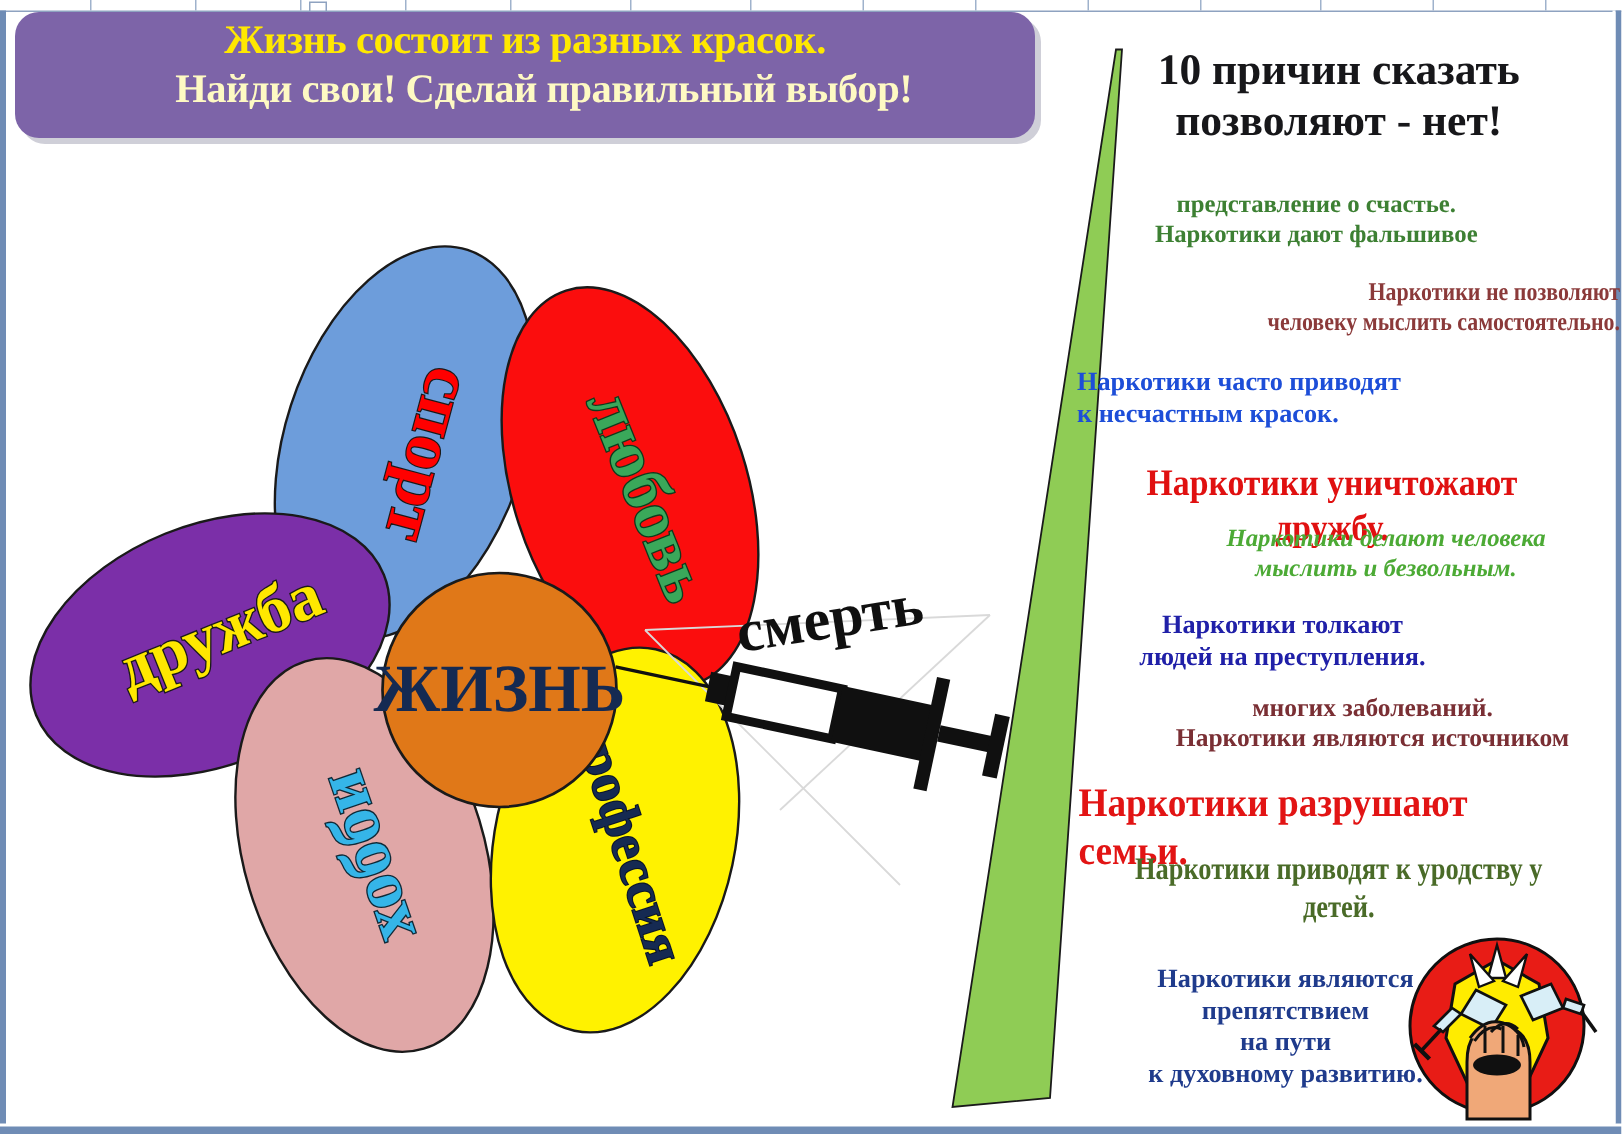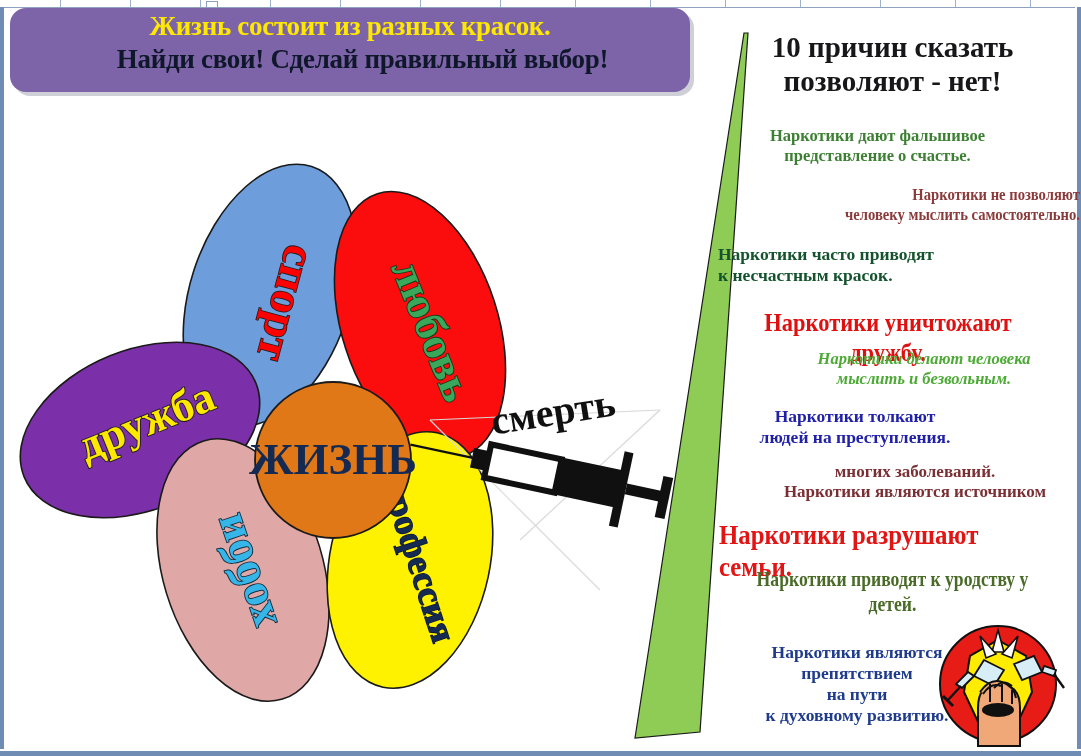--- a/index.html
+++ b/index.html
@@ -128,21 +128,21 @@
     <div class="ruler-tick" style="left:1030px"></div>
   </div>
   <div class="frame-left"></div>
   <div class="frame-right"></div>
   <div class="frame-inner-r"></div>
   <div class="frame-bottom"></div>
 
   <div class="banner-shadow"></div>
   <div class="banner" style="background: rgb(125, 100, 168);">
     <div class="banner-line" style="color: rgb(255, 232, 0);">Жизнь состоит из разных красок.</div>
-    <div class="banner-line" style="color: #0f172a; margin-left: 25px;">Найди свои! Сделай правильный выбор!</div>
+    <div class="banner-line" style="color: #fef9c3; margin-left: 25px;">Найди свои! Сделай правильный выбор!</div>
   </div>
 
   <svg class="wedge" viewBox="0 0 180 736">
     <polygon id="wedge-poly" points="148,13 100,712 35,718 144,13" fill="#8fcc55" stroke="#1a1a1a" stroke-width="1.2"></polygon>
   </svg>
 
   <svg class="flower" viewBox="0 0 690 600">
     <defs>
       
     </defs>
@@ -196,30 +196,30 @@
   </svg>
 
   <div class="right-col">
 
     <div class="rc-title">
       <div>10 причин сказать</div>
       <div>позволяют - нет!</div>
     </div>
 
     <div class="reason r1" style="color: rgb(61, 128, 51);">
+      <div>представление о счастье.</div>
       <div>Наркотики дают фальшивое</div>
-      <div>представление о счастье.</div>
     </div>
 
     <div class="reason r2" style="color: rgb(139, 58, 58);">
       <div>Наркотики не позволяют</div>
       <div>человеку мыслить самостоятельно.</div>
     </div>
 
-    <div class="reason r3" style="color: #14532d;">
+    <div class="reason r3" style="color: #1d4ed8;">
       <div>Наркотики часто приводят</div>
       <div>к несчастным красок.</div>
     </div>
 
     <div class="reason r4" style="color: rgb(224, 16, 16);">
       <div>Наркотики уничтожают дружбу.</div>
     </div>
 
     <div class="reason r5" style="color: rgb(76, 170, 53); font-style: italic;">
       <div>Наркотики делают человека</div>

